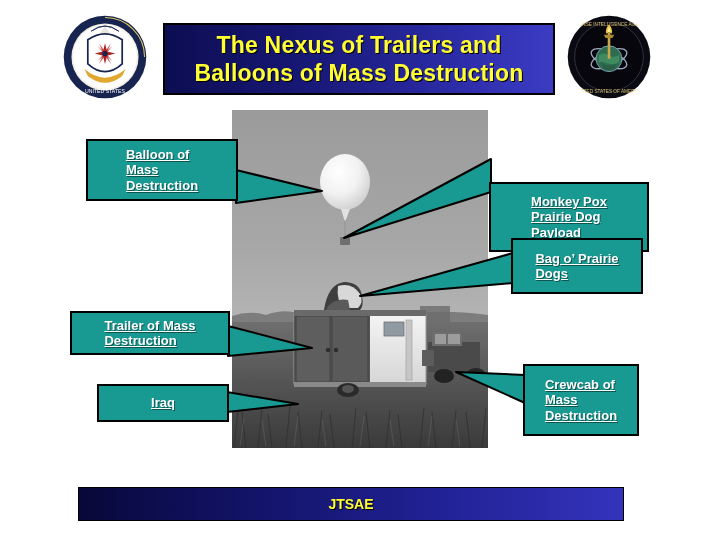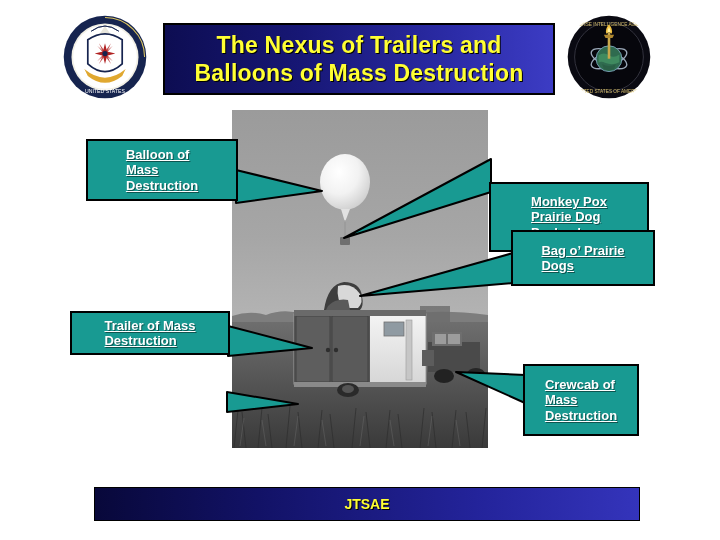--- a/index.html
+++ b/index.html
@@ -80,21 +80,21 @@
     font-size: 13px;
     line-height: 1.18;
     text-align: left;
     white-space: pre-line;
     text-shadow: 1px 1px 0 rgba(0,0,0,0.45);
     text-decoration: underline;
   }
 
   #callout-balloon      { left: 86px;  top: 139px; width: 152px; height: 62px; }
   #callout-monkeypox    { left: 489px; top: 134px; width: 160px; height: 70px; margin-top: 48px; }
-  #callout-bagdogs      { left: 511px; top: 230px; width: 144px; height: 56px; }
+  #callout-bagdogs      { left: 511px; top: 238px; width: 132px; height: 56px; }
   #callout-trailer      { left: 70px;  top: 311px; width: 160px; height: 44px; }
   #callout-iraq         { left: 97px;  top: 384px; width: 132px; height: 38px; }
   #callout-crewcab      { left: 523px; top: 364px; width: 116px; height: 72px; }
 
   
   #tails {
     position: absolute;
     left: 0; top: 0;
     width: 720px; height: 540px;
     z-index: 5;
@@ -105,21 +105,20 @@
   #footer-banner {
     position: absolute;
     left: 78px; top: 487px;
     width: 546px; height: 34px;
     background: linear-gradient(to right, #08083a 0%, #121266 30%, #23239a 70%, #3434bb 100%);
     border: 1px solid #000000;
     box-sizing: border-box;
     display: flex;
     align-items: center;
     justify-content: center;
-    margin-left: 16px;
   }
   #footer-abbr {
     color: #ffff33;
     font-weight: bold;
     font-size: 14px;
     text-shadow: 1px 1px 0 #000000;
   }
   #footer-rest {
     color: #ffffff;
     font-weight: bold;
@@ -300,20 +299,23 @@
   <div class="callout" id="callout-bagdogs">
     <span class="callout-text">Bag o’ Prairie
 Dogs</span>
   </div>
 
   <div class="callout" id="callout-trailer">
     <span class="callout-text">Trailer of Mass
 Destruction</span>
   </div>
 
+  <div class="callout" id="callout-iraq">
+    <span class="callout-text">Iraq</span>
+  </div>
 
   <div class="callout" id="callout-crewcab">
     <span class="callout-text">Crewcab  of
 Mass
 Destruction</span>
   </div>
 
   <div id="footer-banner">
     <span id="footer-abbr">JTSAE</span>
   </div>

